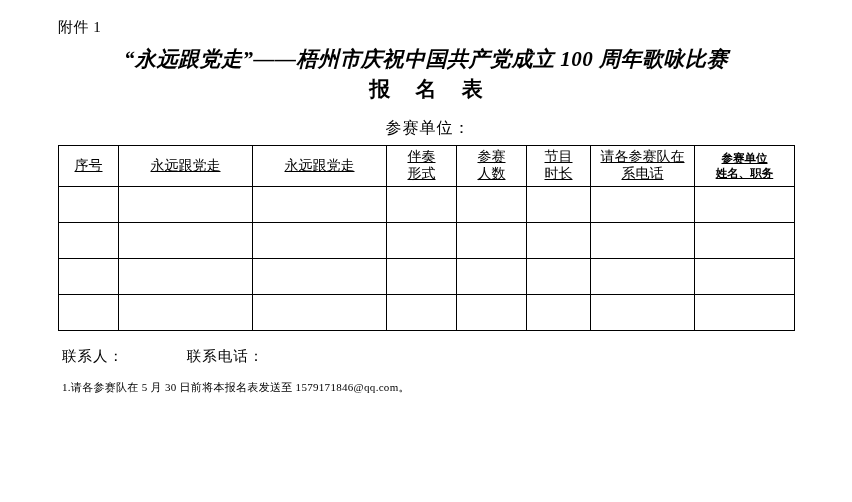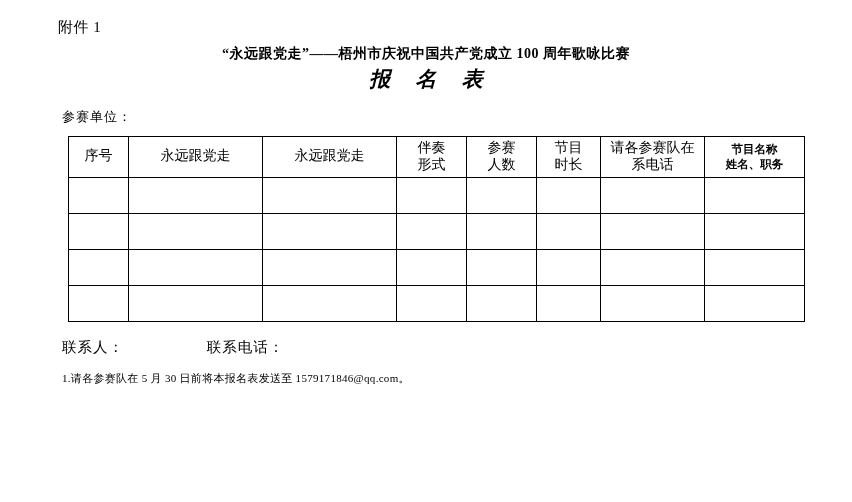--- a/index.html
+++ b/index.html
@@ -25,43 +25,45 @@
     font-size: 15px;
     line-height: 1.2;
     margin: 0 0 8px 0;
     letter-spacing: 0.5px;
   }
   .title-block {
     text-align: center;
     margin: 0 0 2px 0;
   }
   .title-line1 {
-    font-size: 14px;
+    font-size: 21px;
     font-weight: bold;
     line-height: 1.45;
     letter-spacing: 0.5px;
+    font-style: italic;
   }
   .title-line2 {
     font-size: 21px;
     font-weight: bold;
     line-height: 1.5;
     letter-spacing: 10px;
     padding-left: 10px;
-    font-style: italic;
   }
   .unit-line {
-    font-size: 13px;
+    font-size: 16px;
     margin: 12px 0 6px 4px;
     letter-spacing: 1px;
+    text-align: center;
   }
   table.signup-table {
     border-collapse: collapse;
     width: 736px;
     table-layout: fixed;
-    margin: 10px;
+    margin: 0;
+    text-decoration: underline;
   }
   table.signup-table td, table.signup-table th {
     border: 1px solid #000000;
     padding: 0;
     text-align: center;
     vertical-align: middle;
     font-weight: normal;
   }
   .hdr {
     height: 40px;
@@ -85,21 +87,21 @@
   .body-row td {
     height: 35px;
   }
   .footer-contacts {
     margin: 16px 0 0 4px;
     font-size: 14.5px;
     letter-spacing: 1px;
   }
   .footer-contacts .c-phone {
     display: inline-block;
-    margin-left: 78px;
+    margin-left: 58px;
     text-align: right;
   }
   .note {
     margin: 14px 0 0 4px;
     font-size: 11px;
     line-height: 1.3;
     letter-spacing: 0.3px;
   }
   .note.second {
     margin-top: 18px;
@@ -154,21 +156,21 @@
         </th>
         <th class="hdr">
           <span class="two-line">节目</span>
           <span class="two-line">时长</span>
         </th>
         <th class="hdr">
           <span class="two-line">请各参赛队在</span>
           <span class="two-line">系电话</span>
         </th>
         <th class="hdr small">
-          <span class="two-line">节目名称</span>
+          <span class="two-line">参赛单位</span>
           <span class="two-line">姓名、职务</span>
         </th>
       </tr>
     </thead>
     <tbody>
       <tr class="body-row">
         <td></td>
         <td></td>
         <td></td>
         <td></td>

